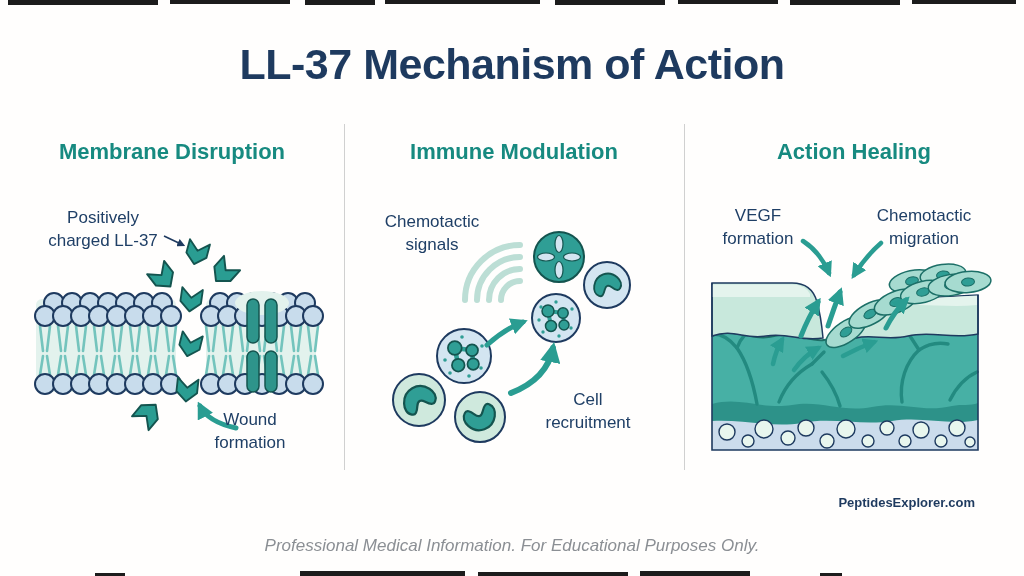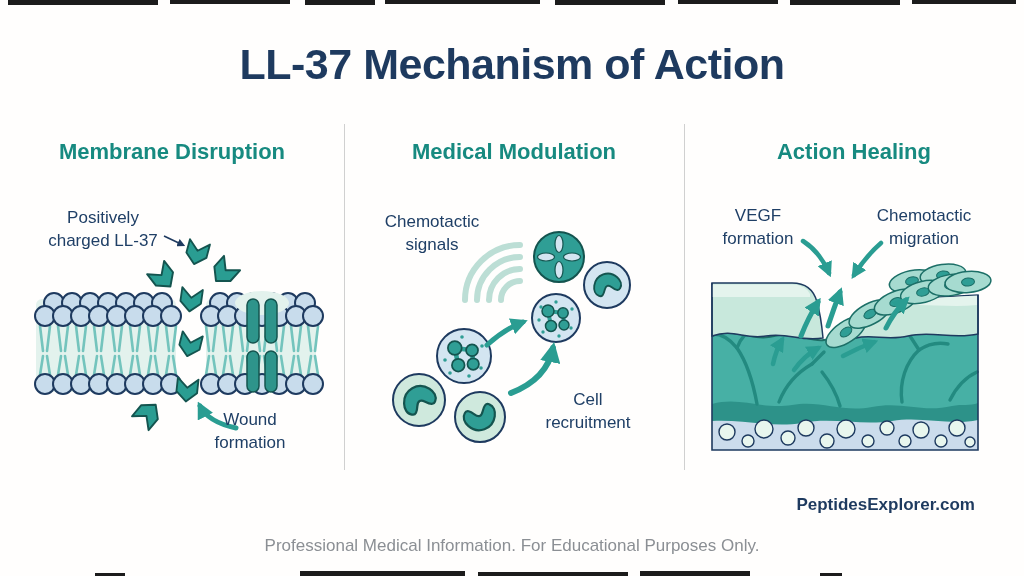--- a/index.html
+++ b/index.html
@@ -13,22 +13,22 @@
   *{margin:0;padding:0;box-sizing:border-box}
   html,body{width:1024px;height:576px}
   body{position:relative;background:#fffefd;overflow:hidden;
        font-family:"Liberation Sans",sans-serif;color:var(--navy)}
   .abs{position:absolute}
   .title{top:40px;left:0;width:1024px;text-align:center;font-size:43px;font-weight:700;
          letter-spacing:-0.5px;color:var(--navy)}
   .col-head{top:139px;text-align:center;font-size:22px;font-weight:700;color:var(--teal-heading)}
   .divider{top:124px;width:1px;height:346px;background:var(--divider)}
   .diagram-label{font-size:17px;line-height:1.35;text-align:center;color:#1f3f66}
-  .watermark{top:495px;right:49px;font-size:17px;font-weight:600;color:var(--navy)}
-  .disclaimer{top:536px;left:0;width:1024px;text-align:center;
+  .watermark{top:495px;right:49px;font-size:13px;font-weight:600;color:var(--navy)}
+  .disclaimer{top:536px;left:0;width:1024px;text-align:center;font-style:italic;
               font-size:17px;color:var(--text-gray)}
   .edge-seg{position:absolute;background:var(--edge-dark)}
   svg{position:absolute;display:block}
   
   .head{fill:var(--cell-blue);stroke:var(--navy);stroke-width:2}
   .tail{stroke:var(--tail);stroke-width:2.6;fill:none;stroke-linecap:round}
   .membrane-bg{fill:var(--membrane-bg)}
   .arch{fill:var(--membrane-bg)}
   .peptide{fill:var(--teal);stroke:var(--teal-dark);stroke-width:1.6;stroke-linejoin:round}
   .pore-bar{fill:var(--pore);stroke:var(--teal-dark);stroke-width:1.5}
@@ -71,21 +71,21 @@
   <div class="edge-seg" style="left:95px;top:573px;width:30px;height:3px"></div>
   <div class="edge-seg" style="left:300px;top:571px;width:165px;height:5px"></div>
   <div class="edge-seg" style="left:478px;top:572px;width:150px;height:4px"></div>
   <div class="edge-seg" style="left:640px;top:571px;width:110px;height:5px"></div>
   <div class="edge-seg" style="left:820px;top:573px;width:22px;height:3px"></div>
 </div>
 
 <div class="abs title">LL-37 Mechanism of Action</div>
 
 <div class="abs col-head" style="left:0;width:344px">Membrane Disruption</div>
-<div class="abs col-head" style="left:344px;width:340px">Medical Modulation</div>
+<div class="abs col-head" style="left:344px;width:340px">Immune Modulation</div>
 <div class="abs col-head" style="left:684px;width:340px">Action Healing</div>
 
 <div class="abs divider" style="left:344px"></div>
 <div class="abs divider" style="left:684px"></div>
 
 <svg width="344" height="300" viewBox="0 180 344 300" style="left:0;top:180px">
   <defs>
     <marker id="mTeal" viewBox="0 0 10 10" refX="7" refY="5" markerWidth="3.4" markerHeight="3.4" orient="auto">
       <path d="M0,0 L10,5 L0,10 Z" style="fill:var(--teal)"></path>
     </marker>

